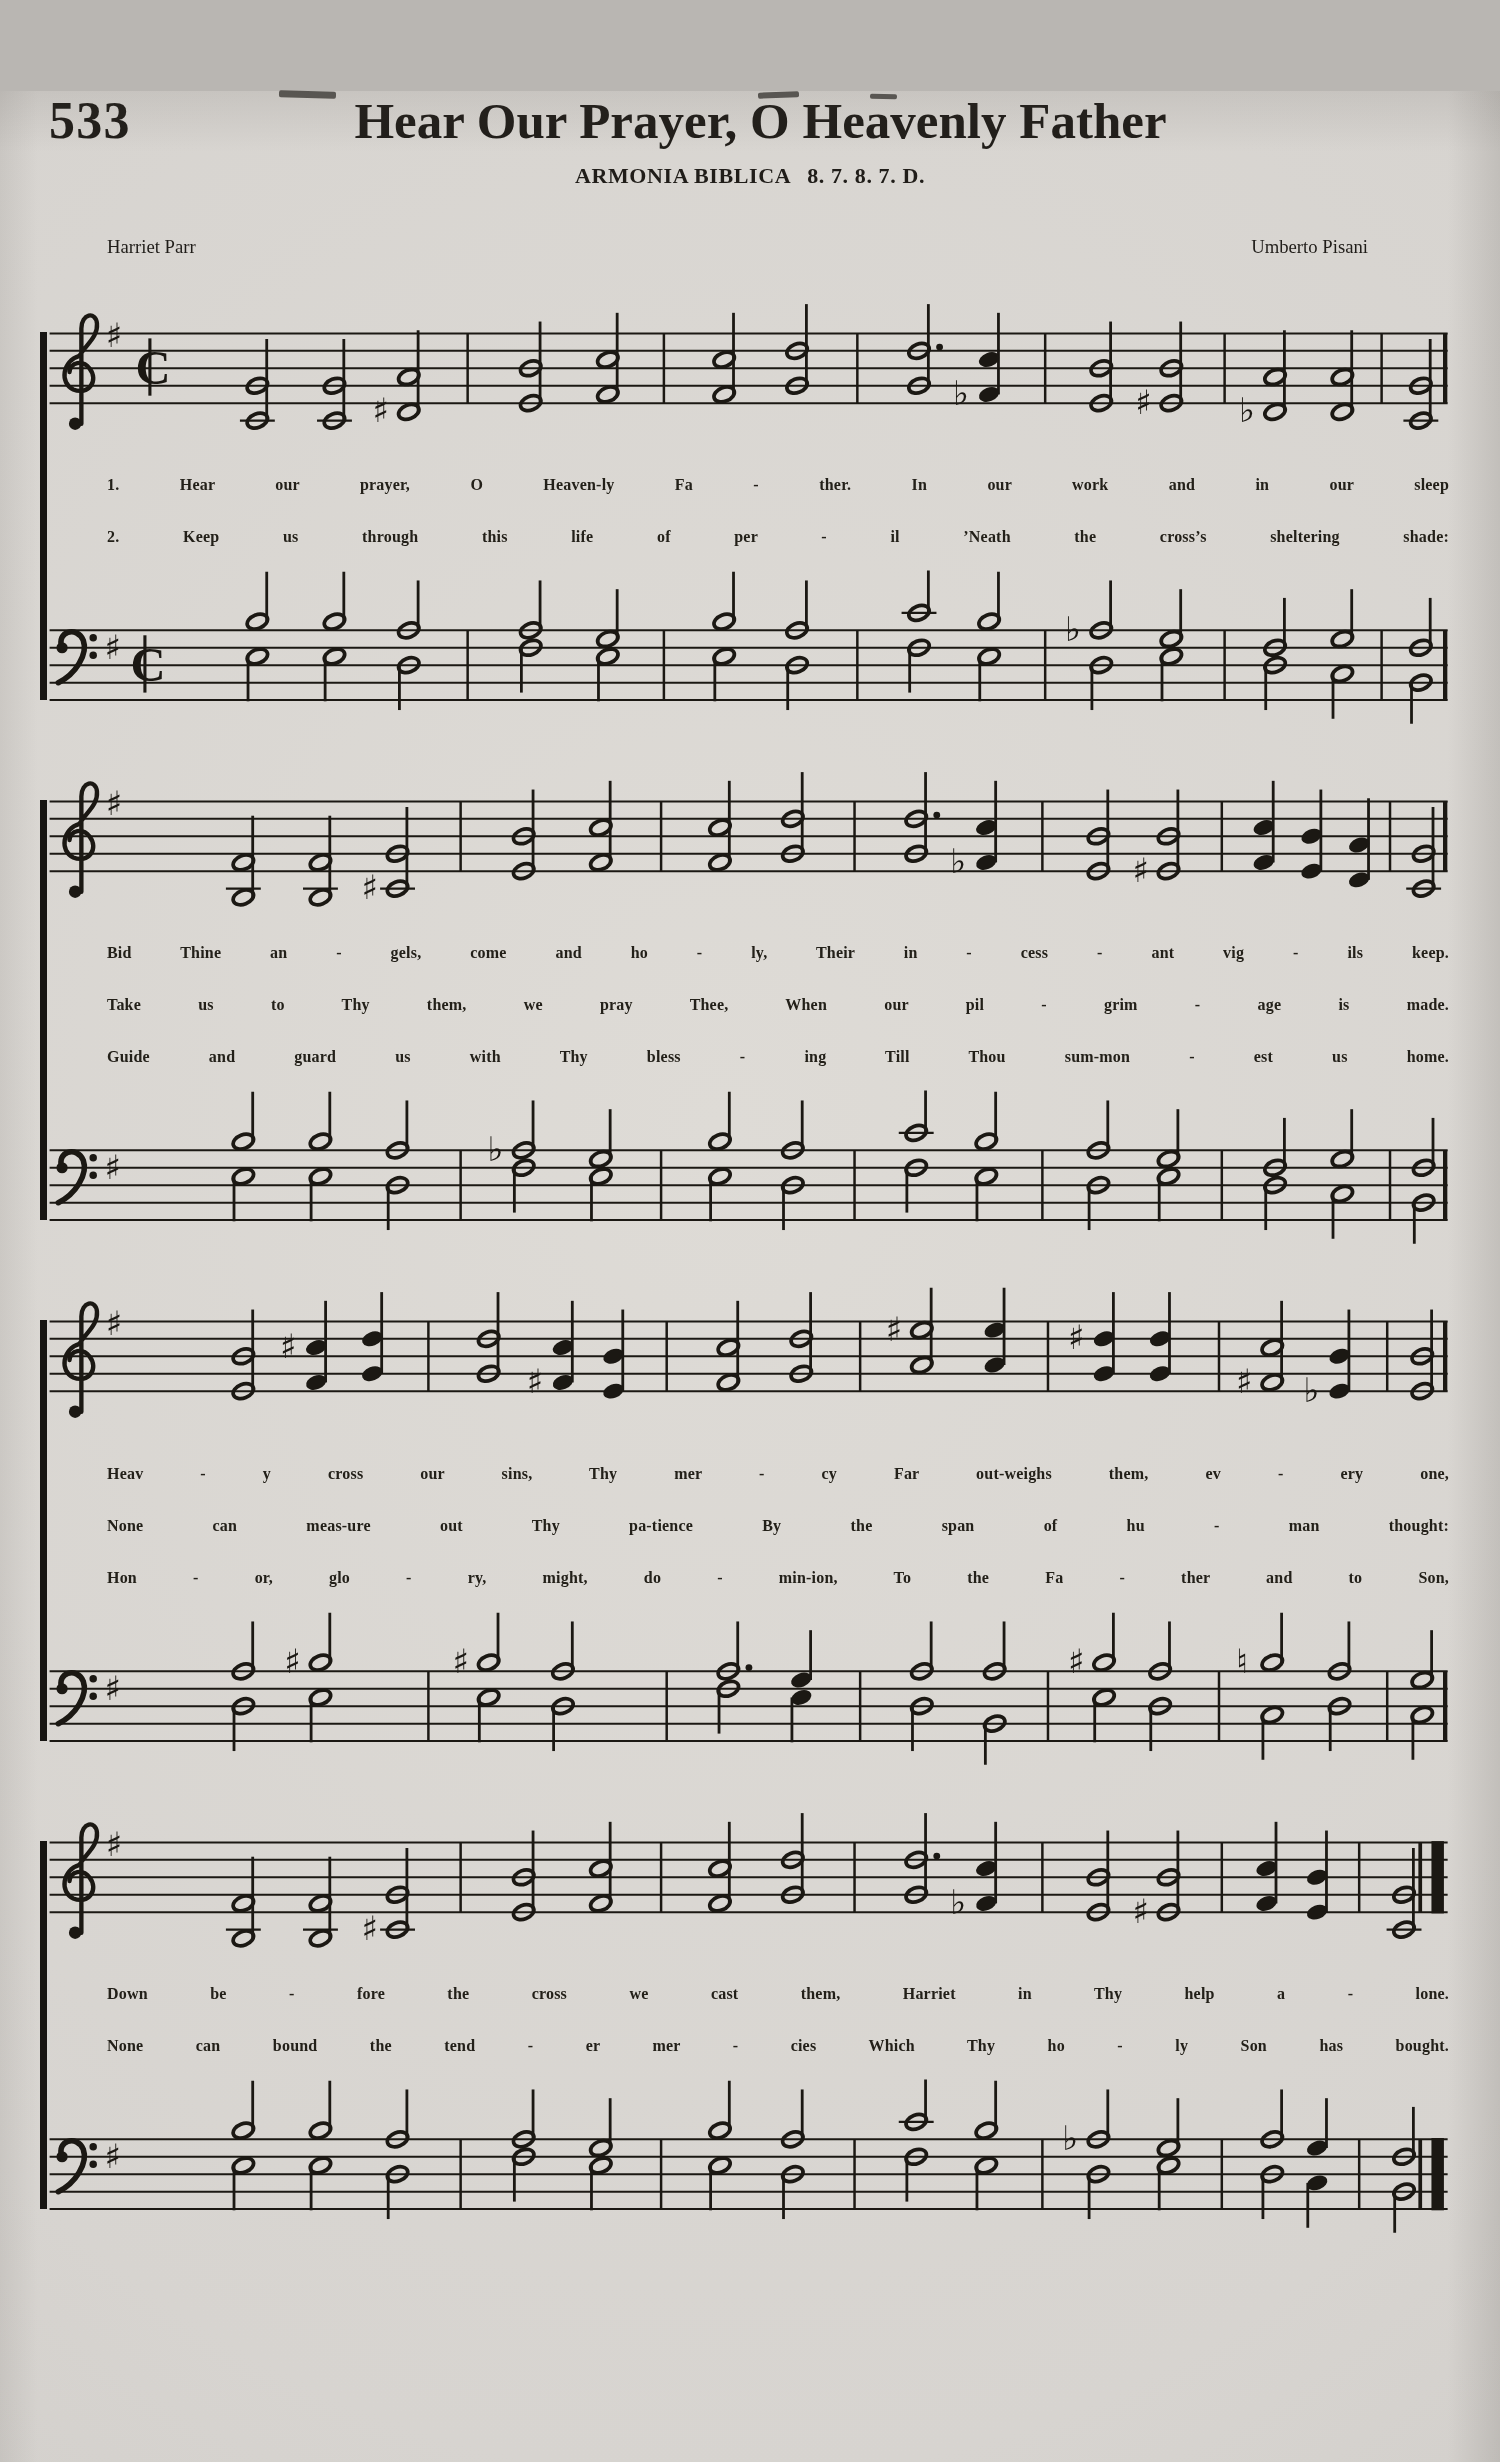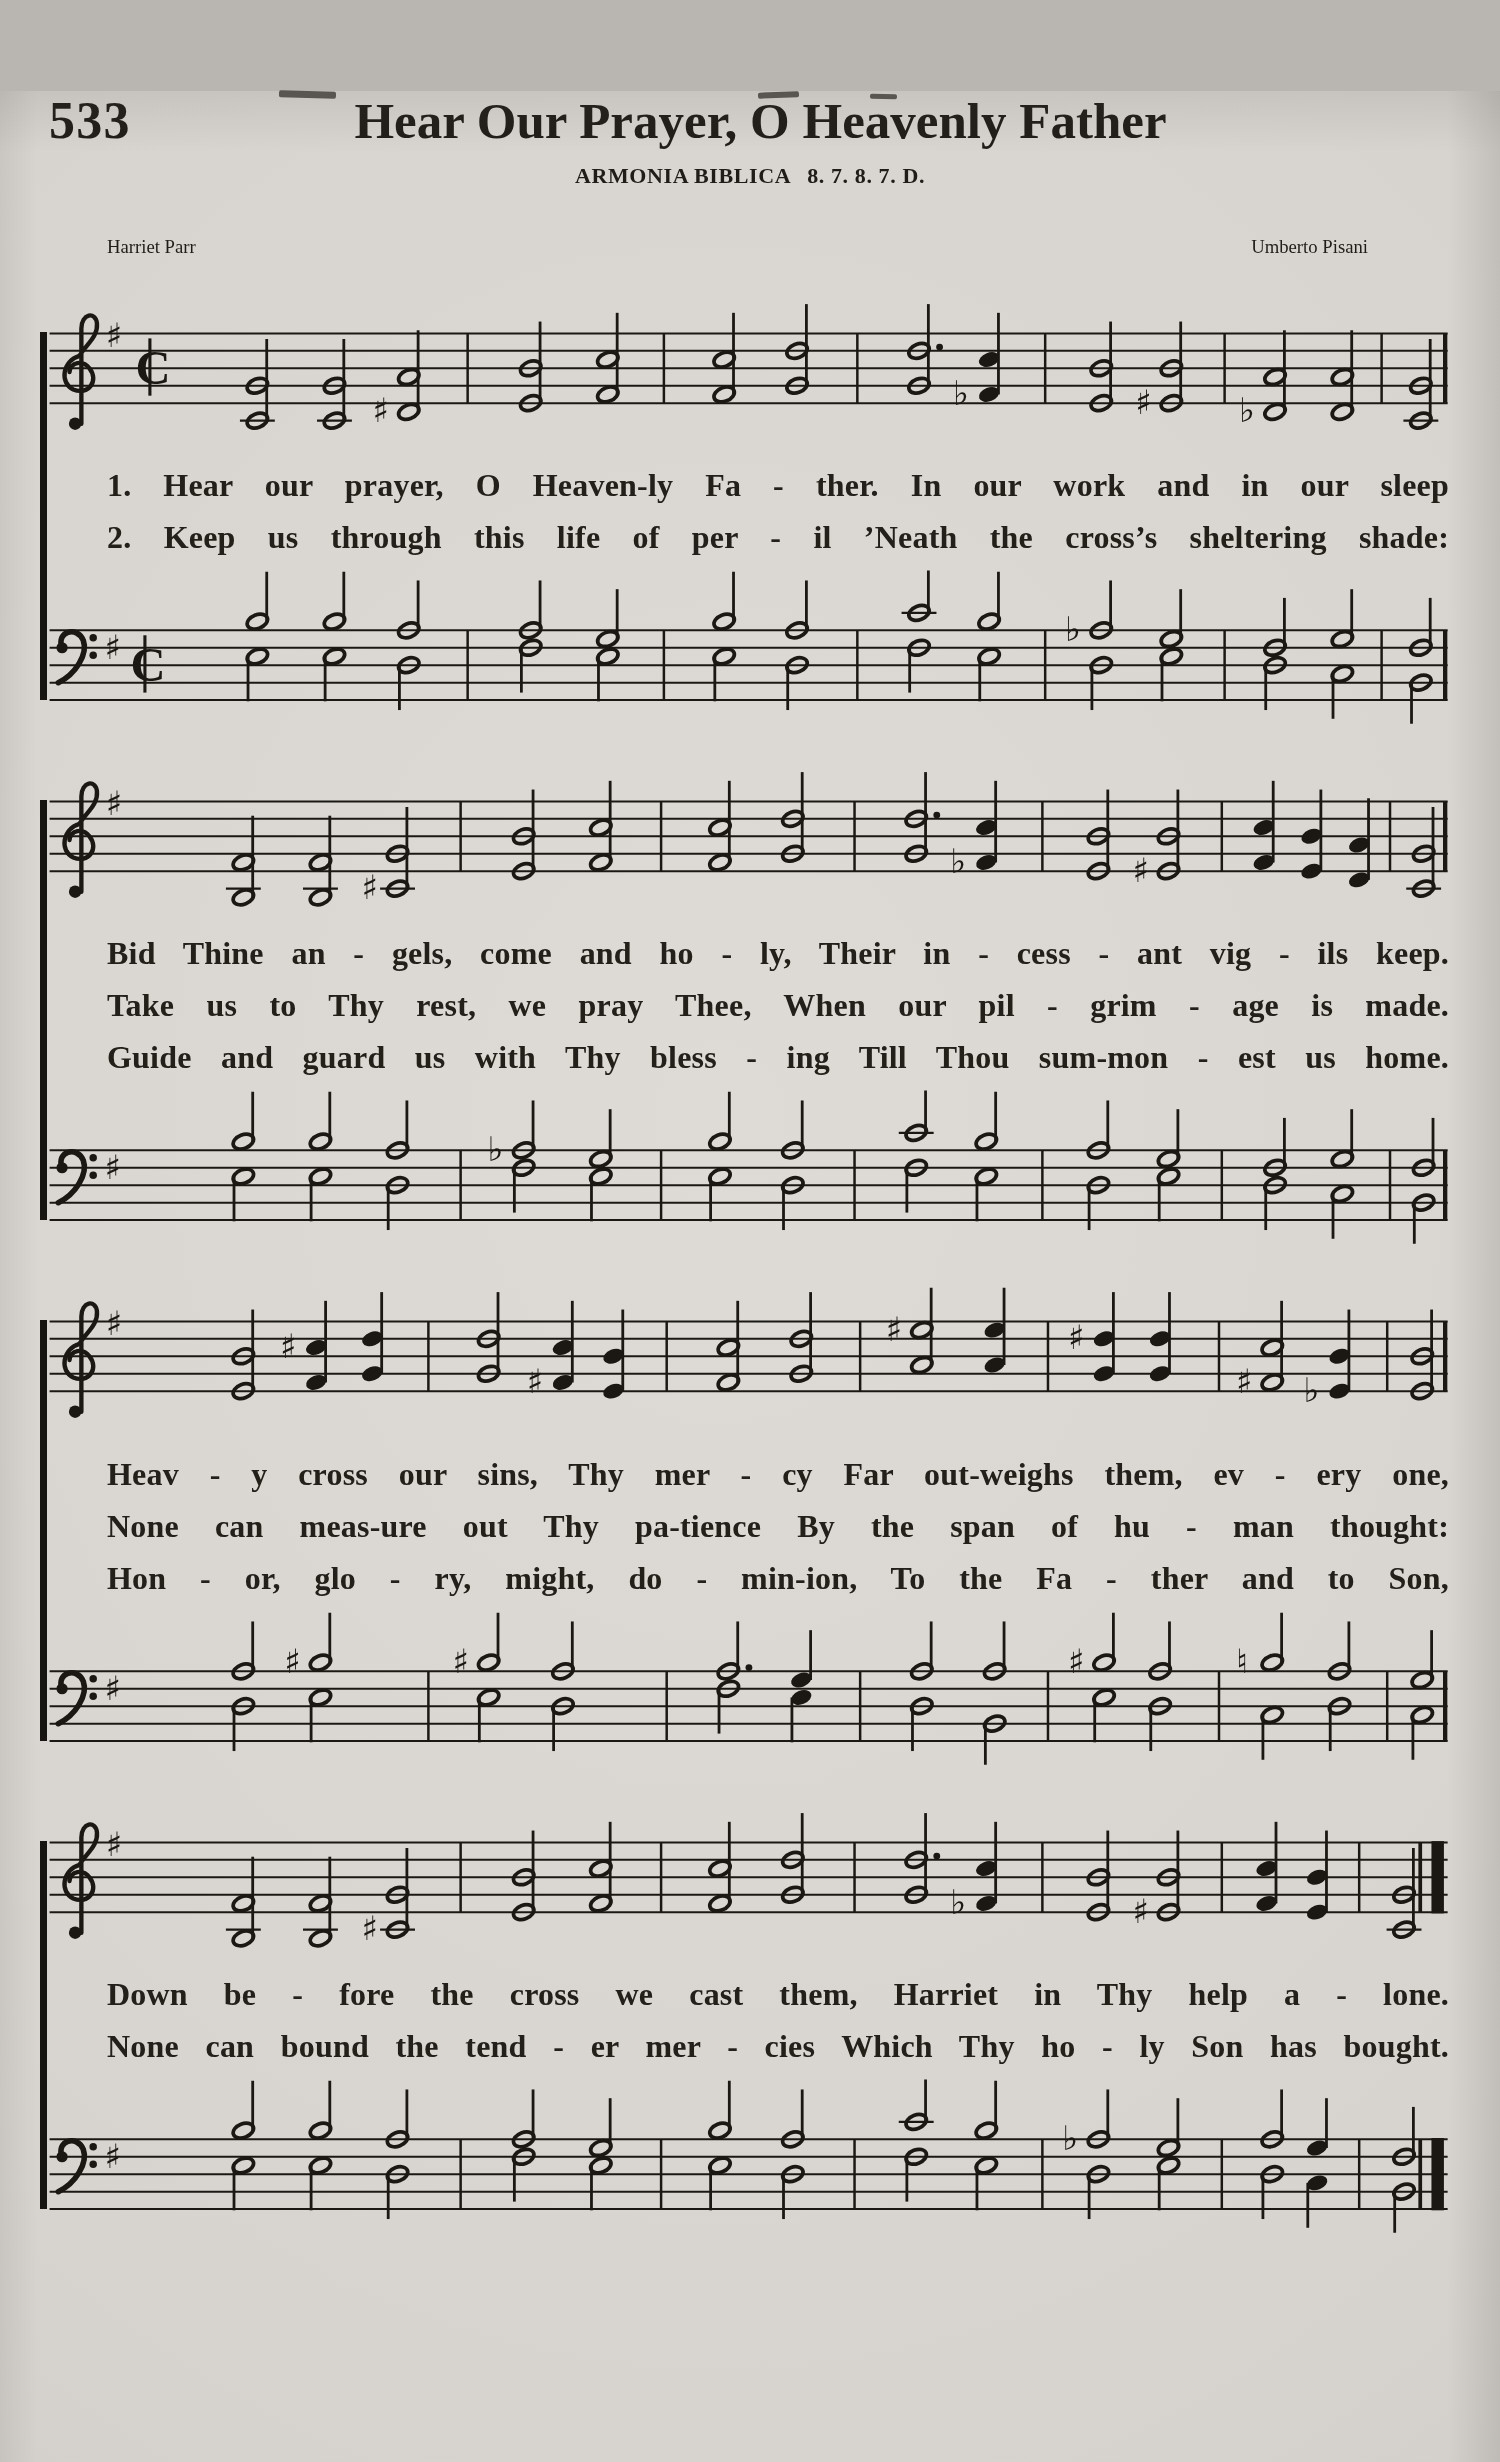--- a/index.html
+++ b/index.html
@@ -26,21 +26,21 @@
     padding:0 132px 0 107px;font-size:18.7px;}
 
   .system{position:relative;padding:0 51px 0 47px;}
   .sys1{margin-top:35px;}
   .sys2,.sys3,.sys4{margin-top:39px;}
   .sysbar{position:absolute;left:40px;top:36px;bottom:25px;width:6.9px;background:#171512;}
   .staff{display:block;width:1402px;height:157px;}
   .staff text.sig{font-family:"DejaVu Sans", sans-serif;font-size:54px;font-weight:600;fill:#1b1813;}
   .staff text.tsig{font-family:"Liberation Serif", serif;font-size:78px;font-weight:bold;fill:#1b1813;}
   .lyrics{margin:6.2px 0 5px 60px;}
-  .lyric-line{font-size:32px;font-weight:bold;line-height:52px;white-space:nowrap;
+  .lyric-line{font-size:16px;font-weight:bold;line-height:52px;white-space:nowrap;
     text-align:justify;text-align-last:justify;color:#232019;letter-spacing:0.2px;}
 </style>
 </head>
 <body>
 
 <div class="page">
   <div class="edge-mark em1"></div>
   <div class="edge-mark em2"></div>
   <div class="edge-mark em3"></div>
 
@@ -284,21 +284,21 @@
         <ellipse cx="2106" cy="186" rx="17" ry="11" transform="rotate(-21 2106 186)" fill="#1b1813"></ellipse>
         <line x1="2155.5" y1="60" x2="2155.5" y2="172" stroke="#1b1813" stroke-width="4"></line>
         <line x1="2181.5" y1="200" x2="2237.5" y2="200" stroke="#1b1813" stroke-width="3.5"></line>
         <line x1="2224.5" y1="200" x2="2224.5" y2="69" stroke="#1b1813" stroke-width="4.5"></line>
         <ellipse cx="2209.5" cy="144" rx="17" ry="11" transform="rotate(-21 2209.5 144)" fill="none" stroke="#1b1813" stroke-width="6"></ellipse>
         <ellipse cx="2209.5" cy="200" rx="17" ry="11" transform="rotate(-21 2209.5 200)" fill="none" stroke="#1b1813" stroke-width="6"></ellipse>
         <line x1="2244" y1="60" x2="2244" y2="172" stroke="#1b1813" stroke-width="7"></line>
       </svg>
     <div class="lyrics">
       <div class="lyric-line">Bid Thine an - gels, come and ho - ly, Their in - cess - ant vig - ils keep.</div>
-      <div class="lyric-line">Take us to Thy rest, we pray Thee, When our pil - grim - age is made.</div>
+      <div class="lyric-line">Take us to Thy them, we pray Thee, When our pil - grim - age is made.</div>
       <div class="lyric-line">Guide and guard us with Thy bless - ing Till Thou sum-mon - est us home.</div>
     </div>
     <svg class="staff bass" viewBox="0 0 2250 252">
         <line x1="4" y1="100" x2="2248" y2="100" stroke="#1b1813" stroke-width="3.2"></line>
         <line x1="4" y1="128" x2="2248" y2="128" stroke="#1b1813" stroke-width="3.2"></line>
         <line x1="4" y1="156" x2="2248" y2="156" stroke="#1b1813" stroke-width="3.2"></line>
         <line x1="4" y1="184" x2="2248" y2="184" stroke="#1b1813" stroke-width="3.2"></line>
         <line x1="4" y1="212" x2="2248" y2="212" stroke="#1b1813" stroke-width="3.2"></line>
         <circle cx="24" cy="128" r="9" fill="#1b1813"></circle>
         <path d="M24 128 C14 102 48 92 58 116 C66 138 46 170 18 184" fill="none" stroke="#1b1813" stroke-width="9" stroke-linecap="round"></path>

